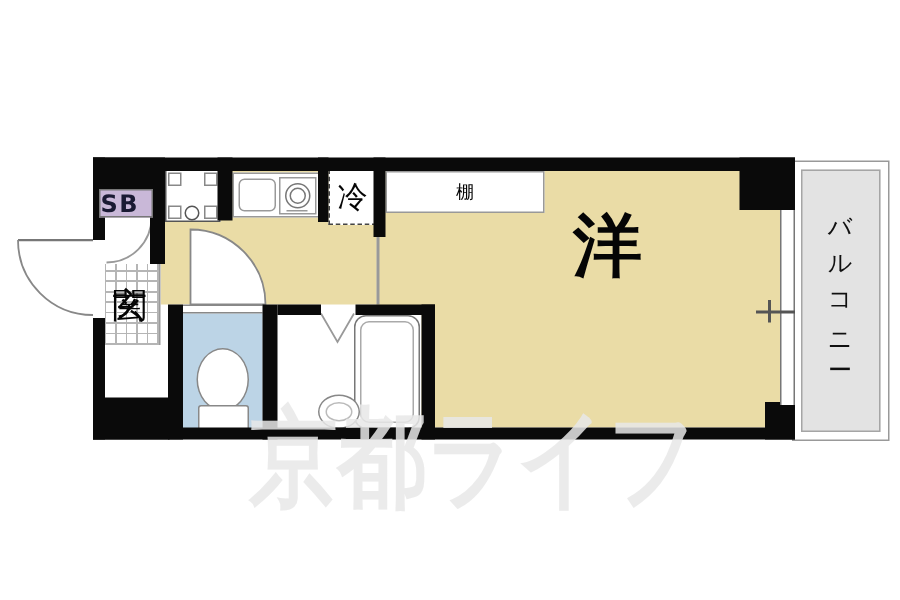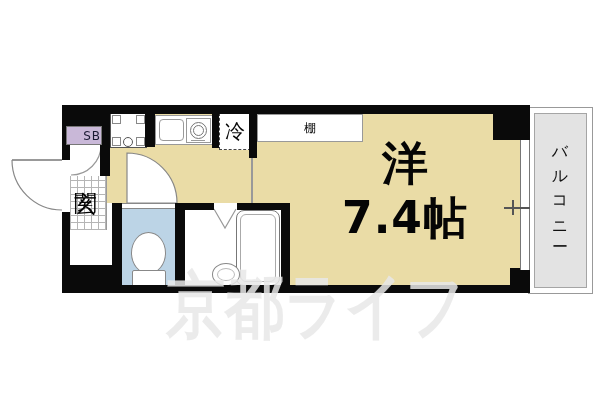--- a/index.html
+++ b/index.html
@@ -17,22 +17,22 @@
     left:70px;top:143px;width:36px;height:87px;z-index:10;
     background:
       repeating-linear-gradient(0deg,#b5b5b5 0 1px,transparent 1px 7px),
       repeating-linear-gradient(90deg,#b5b5b5 0 1px,transparent 1px 7px),
       #fff;
     border-right:1px solid #9a9a9a;
   }
   .genkan-doorcell{left:70px;top:143px;width:35px;height:33px;background:#fff;z-index:11;}
   .lavender{background:#C9B8D8;z-index:32;}
   .sb-box{left:66px;top:126px;width:34px;height:17px;border:1px solid #777;
-          display:flex;align-items:center;justify-content:flex-end;
-          font-size:12px;letter-spacing:1px;color:#1a1a33;}
+          display:flex;align-items:center;justify-content:flex-start;
+          font-size:16px;letter-spacing:1px;color:#1a1a33;font-weight:bold;}
   .mono-box{left:68px;top:228px;width:44px;height:37px;border:1px solid #333;
           display:flex;align-items:center;justify-content:center;
           font-size:16px;color:#050505;}
   
   .fix{z-index:15;background:#fff;}
   .washer{left:110px;top:113px;width:35px;height:33px;border:1px solid #555;}
   .washer .corner{position:absolute;width:7px;height:7px;border:1px solid #888;background:#fff;}
   .washer .drain{position:absolute;left:12px;top:23px;width:8px;height:8px;border:1px solid #555;border-radius:50%;background:#fff;}
   .sinkunit{left:155px;top:115px;width:57px;height:28px;border:1px solid #999;}
   .sink-basin{position:absolute;left:3px;top:3px;width:23px;height:20px;border:1px solid #999;border-radius:4px;}
@@ -162,19 +162,18 @@
   <div class="abs window"></div>
   <div class="abs lock-h"></div>
   <div class="abs lock-v"></div>
 
   <div class="abs lavender sb-box">
     <span>SB</span>
   </div>
   <div class="abs genkan-label">玄関</div>
   <div class="abs room-label">
     <span class="room-type">洋</span>
-    <span class="room-size">7.4帖</span>
   </div>
   <div class="abs balc-label">バルコニー</div>
 
   <div class="abs watermark">京都ライフ</div>
 
 </div>
 
 </body></html>

